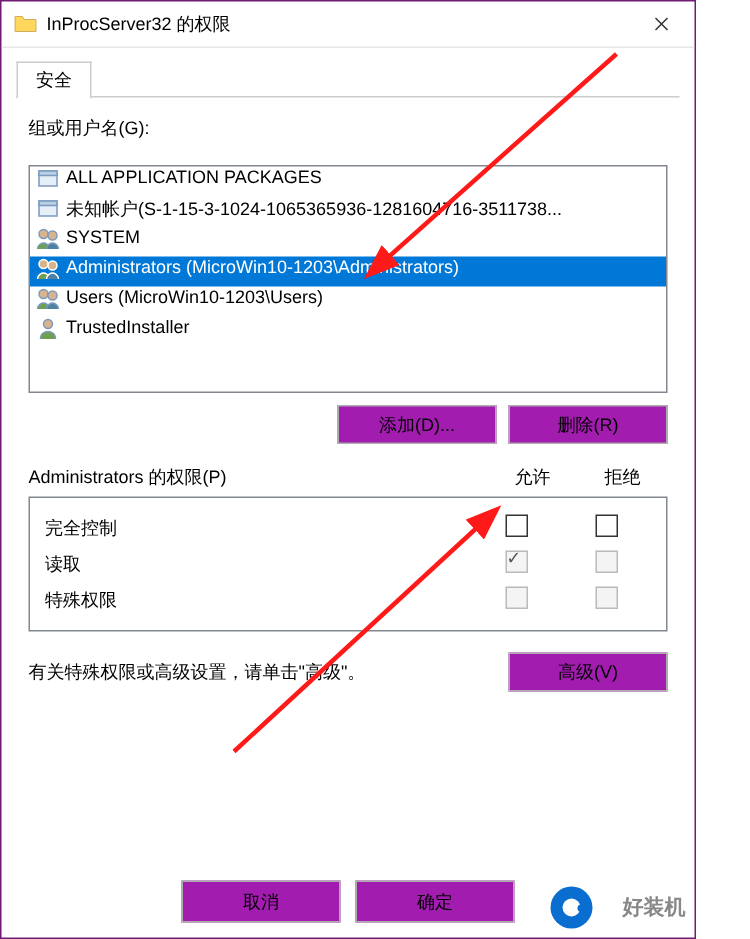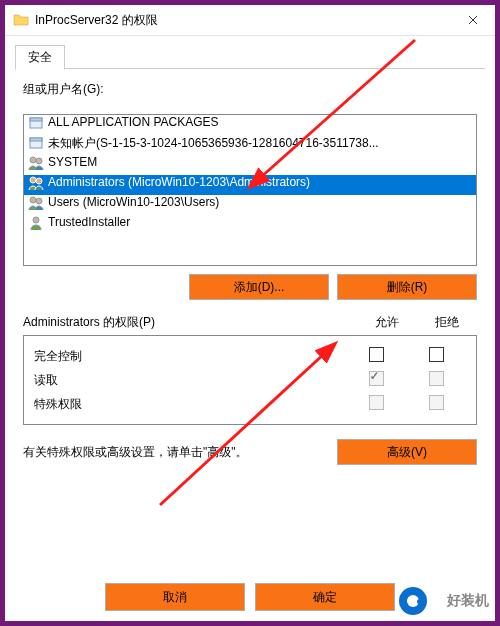--- a/index.html
+++ b/index.html
@@ -1,33 +1,33 @@
 <!DOCTYPE html>
 <html><head>
 <meta charset="utf-8">
 <style>
   html,body{margin:0;padding:0;font-family:"Microsoft YaHei","Segoe UI",sans-serif;font-size:12px;color:#000;background:#fff}
-  .window{width:500px;height:626px;border:5px solid #701a75;box-sizing:border-box;position:relative;background:#fff;overflow:hidden}
+  .window{width:464px;height:626px;border:1px solid #701a75;box-sizing:border-box;position:relative;background:#fff;overflow:hidden}
   .titlebar{height:30px;display:flex;align-items:center;padding:0 0 0 8px;border-bottom:1px solid #e5e5e5}
   .title-icon{width:16px;height:16px;margin-right:6px;display:inline-block}
   .title-icon svg{width:16px;height:16px}
   .title-text{flex:1;font-size:12px}
   .close-btn{width:45px;height:30px;display:flex;align-items:center;justify-content:center;cursor:pointer}
   .close-btn svg{width:10px;height:10px}
   .tab-strip{padding:8px 10px 0 10px;position:relative}
   .tab{display:inline-block;padding:3px 12px;border:1px solid #ccc;border-bottom:1px solid #fff;position:relative;top:1px;background:#fff;z-index:2}
   .tab-line{border-bottom:1px solid #ccc;margin-top:-1px}
   .content{padding:12px 18px 10px 18px}
   .label{margin-bottom:16px}
   .listbox{border:1px solid #828790;height:150px;overflow:hidden;background:#fff}
   .lb-item{display:flex;height:20px;padding:0 4px;white-space:nowrap;overflow:hidden;text-overflow:ellipsis}
   .lb-item.sel{background:#0078d7;color:#fff}
   .lb-icon{width:16px;height:16px;margin-right:4px;flex-shrink:0}
   .btn-row{display:flex;justify-content:flex-end;gap:8px;margin-top:8px}
-  .btn{min-width:88px;height:24px;border:1px solid #adadad;background:#f97316;display:flex;align-items:center;justify-content:center;padding:0 25px;cursor:pointer;font-size:12px}
+  .btn{min-width:88px;height:24px;border:1px solid #adadad;background:#a21caf;display:flex;align-items:center;justify-content:center;padding:0 8px;cursor:pointer;font-size:12px}
   .perm-header{display:flex;margin-top:14px}
   .perm-header .ph-label{flex:1}
   .perm-header .ph-col{width:60px;text-align:center}
   .perm-box{border:1px solid #828790;margin-top:4px;padding:8px 0}
   .perm-row{display:flex;align-items:center;height:24px;padding:0 10px}
   .perm-row .pr-label{flex:1}
   .perm-row .pr-col{width:60px;text-align:center}
   .cb{display:inline-block;width:13px;height:13px;border:1px solid #333;background:#fff;position:relative}
   .cb.disabled{border-color:#bbb;background:#f4f4f4}
   .cb.checked::after{content:"✓";position:absolute;left:0;top:-3px;font-size:12px;color:#555}

